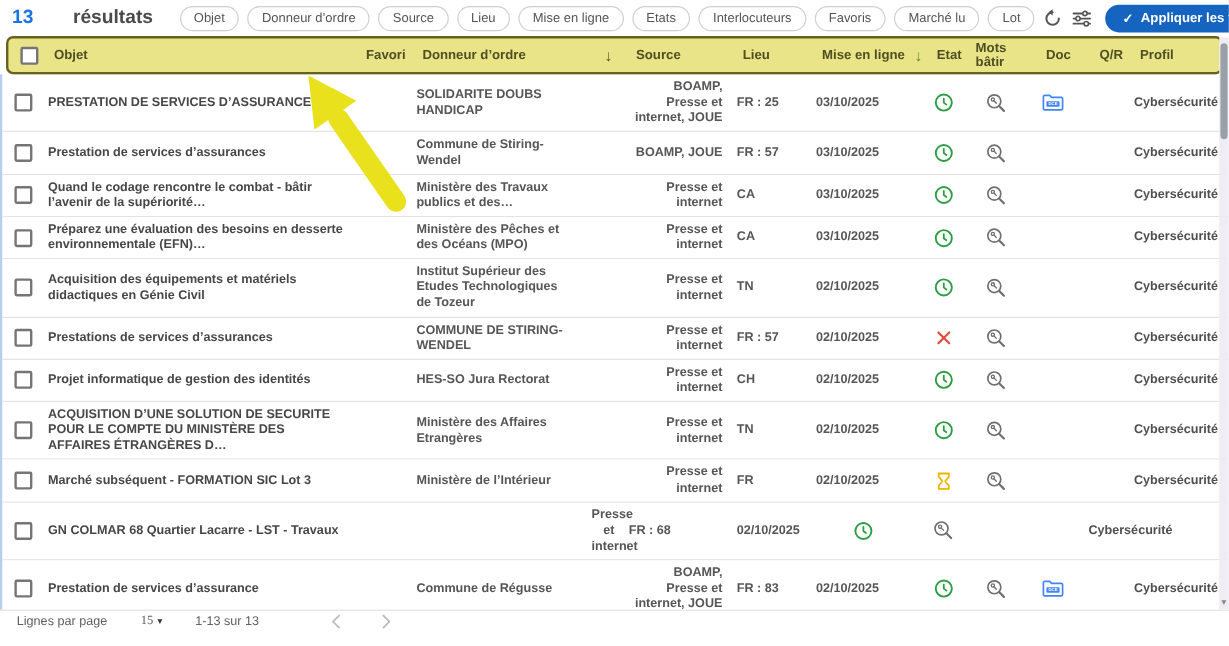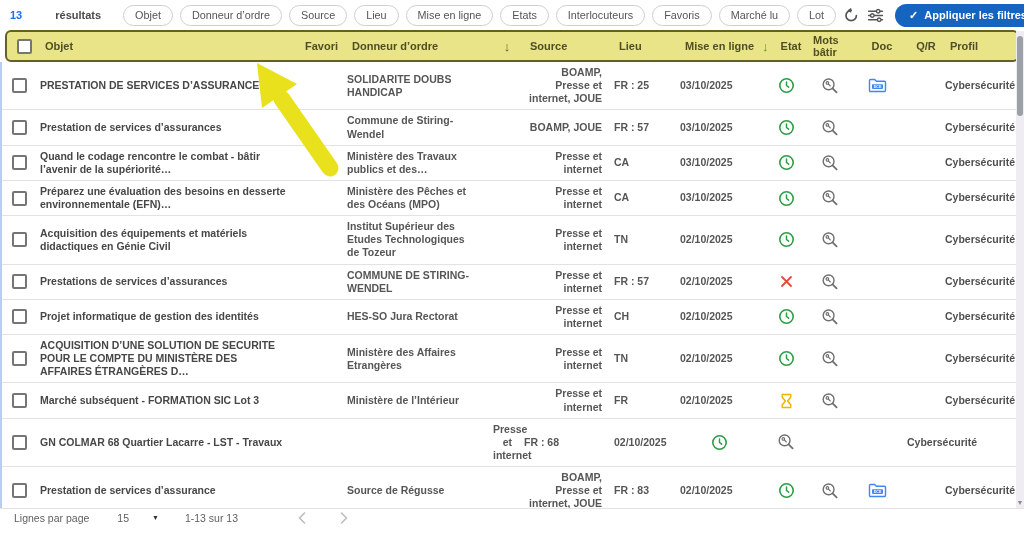--- a/index.html
+++ b/index.html
@@ -2,21 +2,21 @@
 <html><head>
 <meta charset="utf-8">
 <style>
   * { margin:0; padding:0; box-sizing:border-box; }
   html,body { width:1024px; height:538px; overflow:hidden; background:#fff;
     font-family:"Liberation Sans", sans-serif; }
   .app { position:relative; width:1024px; height:538px; background:#fff; }
 
   
   .topbar { height:30px; display:flex; align-items:center; padding:0 10px; gap:7px; background:#fff; }
-  .results { display:flex; gap:4px; align-items:flex-start; font-size:11px; white-space:nowrap; }
+  .results { display:flex; gap:4px; align-items:flex-start; font-size:16px; white-space:nowrap; }
   .results .count { color:#1a73e8; font-weight:700; }
   .results .rlabel { color:#4a4a4a; font-weight:600;padding-left:29px; }
   .vdiv { width:1px; height:16px; background:#d9d9d9; margin:0 4px; }
   .chip { border:1px solid #cfcfcf; background:#fff; border-radius:12px; height:21px;
     padding:0 11px; font-size:10.8px; color:#555; font-family:inherit; white-space:nowrap;
     display:flex; align-items:center; cursor:pointer; }
   .iconbtn { width:22px; height:22px; display:flex; align-items:center; justify-content:center;
     background:none; border:none; cursor:pointer; }
   .apply-btn { margin-left:4px; background:#1565c0; color:#fff; border:none; border-radius:13px;
     height:23px; padding:0 14px; font-size:11px; font-weight:700; display:flex; align-items:center;
@@ -52,21 +52,21 @@
   .c-source { padding-left:7px; padding-right:6px; color:#565656;text-align:right; }
   .c-lieu { padding-left:6px; color:#565656; }
   .c-date { padding-left:6px; color:#565656; }
   .center { display:flex; align-items:center; justify-content:center; }
   .c-profil { padding-left:5px; color:#4f4f4f; }
 
   
   .tfoot { height:18px; display:flex; align-items:center; border-top:1px solid #e3e3e3;
     font-size:10.5px; color:#5f5f5f; padding-left:14px; }
   .rpp-label { margin-right:28px; }
-  .rpp-select { display:flex; align-items:center; gap:23px; cursor:pointer; margin-right:26px; }
+  .rpp-select { display:flex; align-items:center; gap:2px; cursor:pointer; margin-right:26px;font-family:Liberation Serif, serif; }
   .rpp-caret { font-size:7px; color:#333; }
   .range { margin-right:50px; }
   .pager-btn { background:none; border:none; cursor:pointer; width:28px; height:20px;
     display:flex; align-items:center; justify-content:center; margin-right:14px; }
 
   
   .scrollbar { position:absolute; right:0; top:31px; width:8px; height:477px; background:#efedf3; }
   .scroll-thumb { position:absolute; top:5px; left:1px; width:6px; height:80px;
     background:#9aa0a6; border-radius:3px; cursor:pointer; }
   .scroll-down { position:absolute; bottom:2px; left:0; width:8px; text-align:center;
@@ -498,21 +498,21 @@
     <div class="cell center"></div>
     <div class="cell c-profil">Cybersécurité</div>
   </div>
 
   <div class="row grid">
     <div class="cell c-check">
           <span class="checkbox"></span>
         </div>
     <div class="cell c-objet">Prestation de services d’assurance</div>
     <div class="cell c-favori"></div>
-    <div class="cell c-donneur">Source de Régusse</div>
+    <div class="cell c-donneur">Commune de Régusse</div>
     <div class="cell"></div>
     <div class="cell c-source">BOAMP, Presse et internet, JOUE</div>
     <div class="cell c-lieu">FR : 83</div>
     <div class="cell c-date">02/10/2025</div>
     <div class="cell center">
   <span>
     <svg width="17" height="17" viewBox="0 0 16 16">
       <circle cx="8" cy="8" r="6.3" fill="none" stroke="#2e9e44" stroke-width="1.5"></circle>
       <path d="M8 4.8 V8 L10 9.6" fill="none" stroke="#2e9e44" stroke-width="1.4" stroke-linecap="round"></path>
     </svg>

